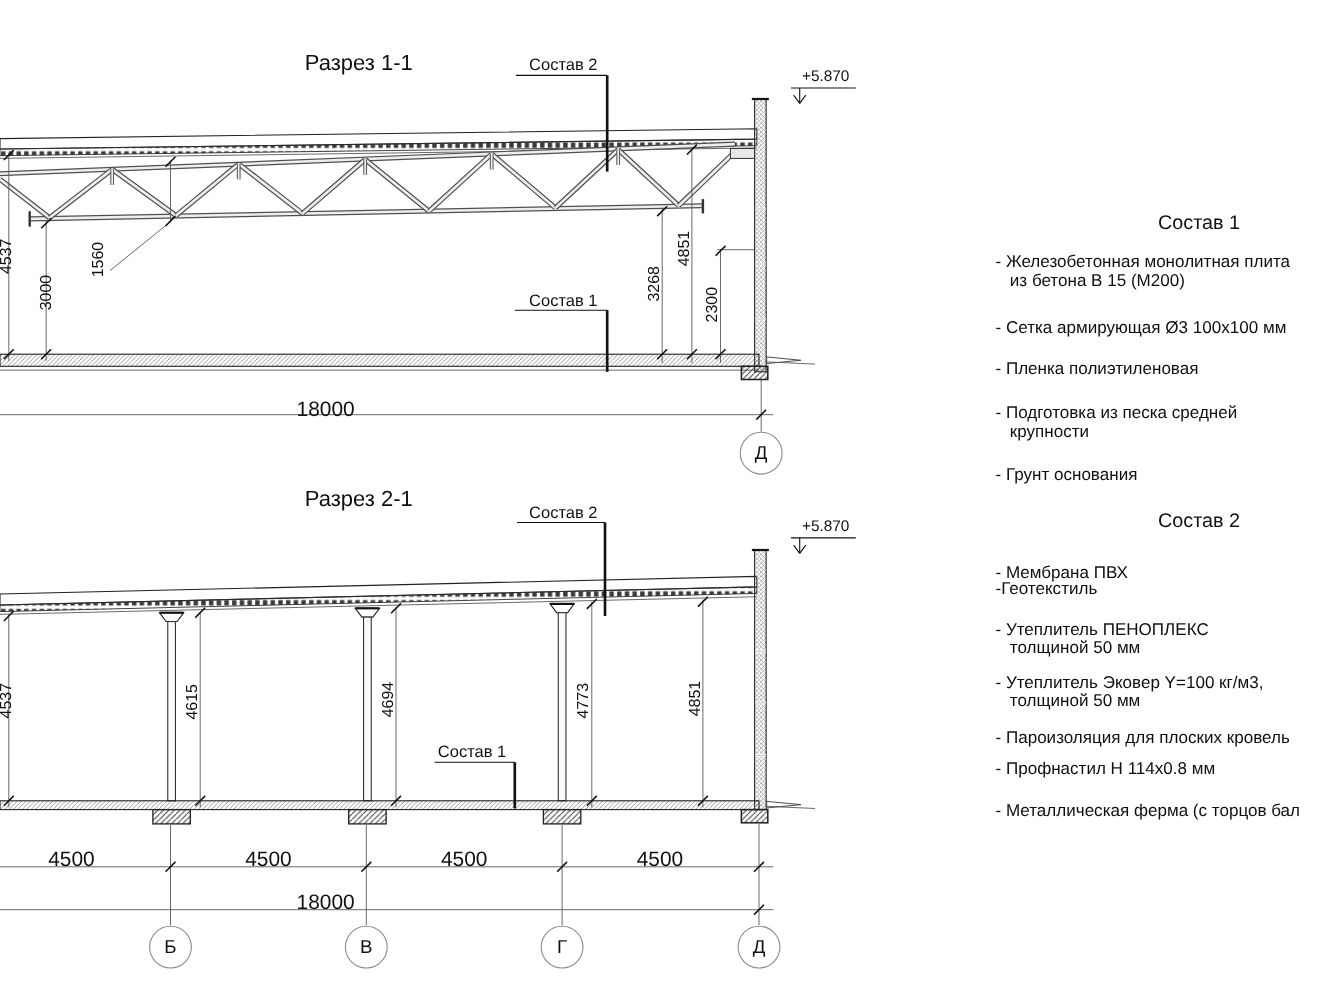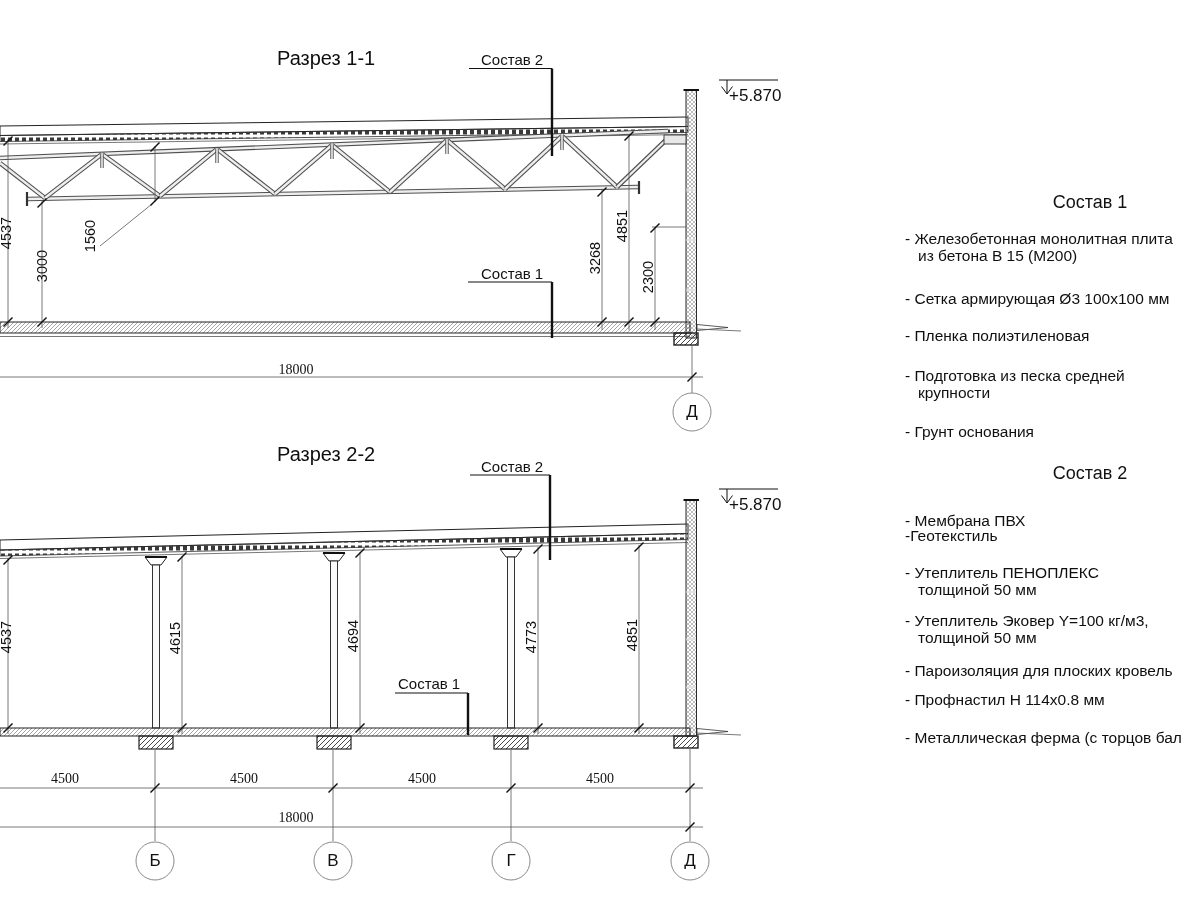--- a/index.html
+++ b/index.html
@@ -16,24 +16,24 @@
   .tk{stroke:#111;stroke-width:1.4;}
   .cl1{stroke:#111;stroke-width:1;}
   .cl2{stroke:#111;stroke-width:2.4;}
   .jw{stroke:#fff;stroke-width:2.6;}
   .jh{stroke:#9a9a9a;stroke-width:0.6;}
   .cir{fill:#fff;stroke:#8a8a8a;stroke-width:1;}
   
   .t{position:absolute;white-space:nowrap;}
   .ttl{font-size:20px;color:#0f0f0f;text-align:right;}
   .clab{font-size:15px;}
-  .elev{font-size:17px;margin-top:25px;}
+  .elev{font-size:14px;}
   .dim{position:absolute;font-size:14.5px;white-space:nowrap;
        transform:translate(-50%,-50%) rotate(-90deg);}
-  .lblc{position:absolute;font-size:14px;white-space:nowrap;transform:translateX(-50%);font-family:Liberation Serif, serif;}
+  .lblc{position:absolute;font-size:19px;white-space:nowrap;transform:translateX(-50%);}
   .axl{position:absolute;font-size:17px;transform:translate(-50%,-50%);}
   .leg-title{position:absolute;font-size:18px;transform:translateX(-50%);}
   .leg-item{position:absolute;left:905px;width:312px;font-size:15.5px;line-height:17px;
             white-space:pre-line;text-indent:-13px;padding-left:13px;color:#0f0f0f;}
 </style>
 </head>
 <body>
 
 <div id="canvas">
 
@@ -259,21 +259,21 @@
 <span class="dim" style="left:6px;top:233px">4537</span>
 <span class="dim" style="left:90px;top:236px">1560</span>
 <span class="dim" style="left:42px;top:266px">3000</span>
 <span class="dim" style="left:595px;top:258px">3268</span>
 <span class="dim" style="left:622px;top:226px">4851</span>
 <span class="dim" style="left:648px;top:277px">2300</span>
 <span class="t clab" style="left:481px;top:265px">Состав 1</span>
 <span class="lblc" style="left:296px;top:362px">18000</span>
 <span class="axl" style="left:692px;top:412px">Д</span>
 
-<span class="t ttl" style="left:277px;top:443px">Разрез 2-2</span>
+<span class="t ttl" style="left:277px;top:443px">Разрез 2-1</span>
 <span class="t clab" style="left:481px;top:458px">Состав 2</span>
 <span class="t elev" style="left:729px;top:470px">+5.870</span>
 <span class="dim" style="left:6px;top:637px">4537</span>
 <span class="dim" style="left:175px;top:638px">4615</span>
 <span class="dim" style="left:353px;top:636px">4694</span>
 <span class="dim" style="left:531px;top:637px">4773</span>
 <span class="dim" style="left:632px;top:635px">4851</span>
 <span class="t clab" style="left:398px;top:675px">Состав 1</span>
 <span class="lblc" style="left:65px;top:771px">4500</span>
 <span class="lblc" style="left:244px;top:771px">4500</span>

